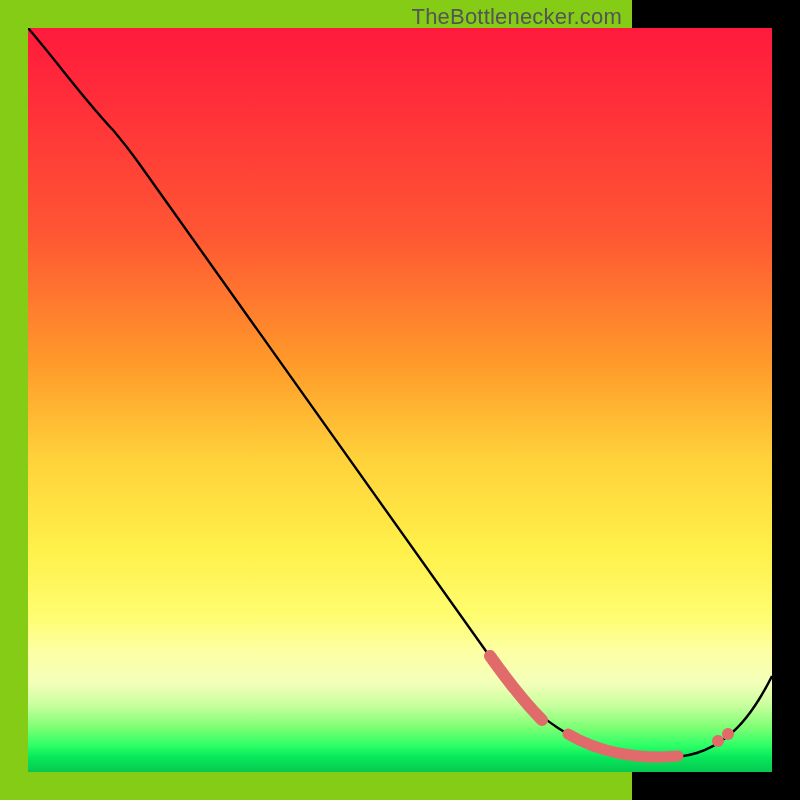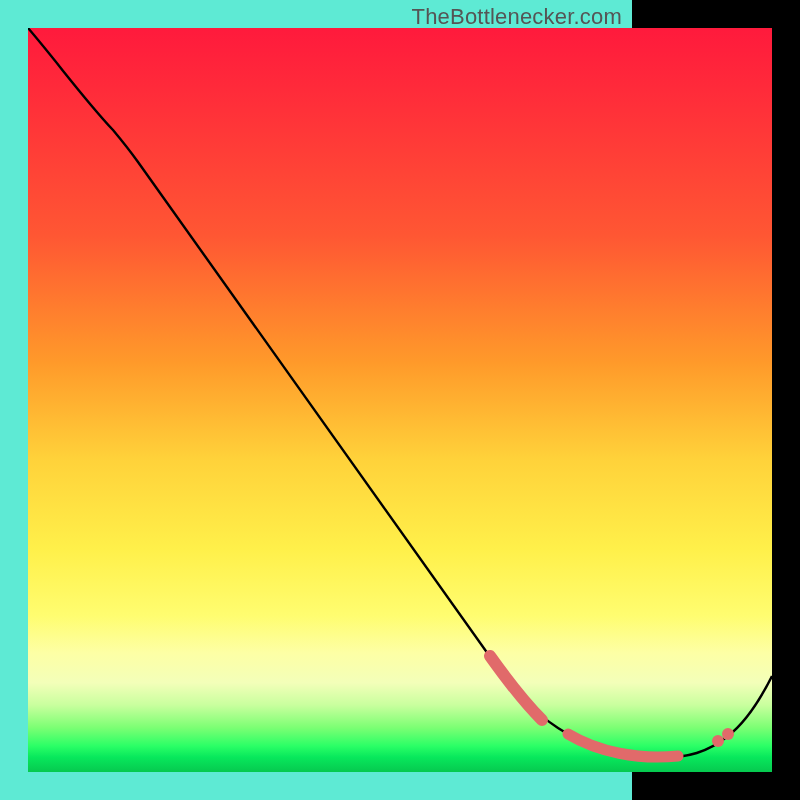--- a/index.html
+++ b/index.html
@@ -8,21 +8,21 @@
     width: 800px;
     height: 800px;
     background: #000;
     overflow: hidden;
     font-family: Arial, Helvetica, sans-serif;
   }
   .stage {
     position: relative;
     width: 632px;
     height: 800px;
-    background: #5eead4;
+    background: #84cc16;
   }
   .watermark {
     position: absolute;
     top: 4px;
     right: 10px;
     color: #555;
     font-size: 22px;
     letter-spacing: 0.2px;
     font-weight: 500;
   }

